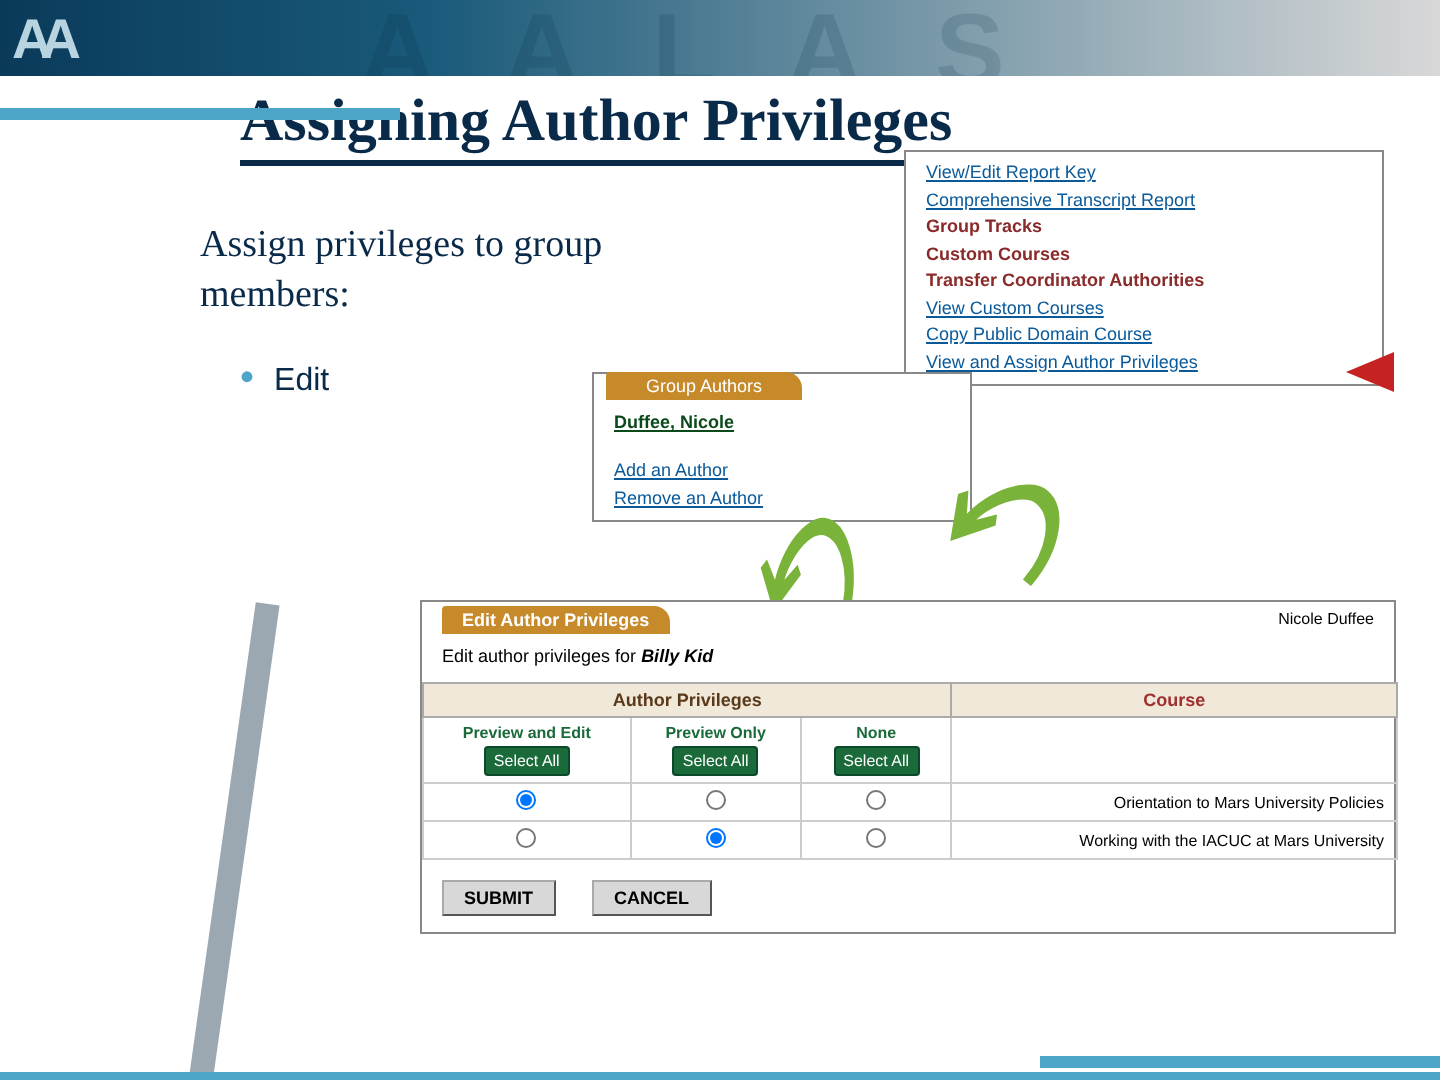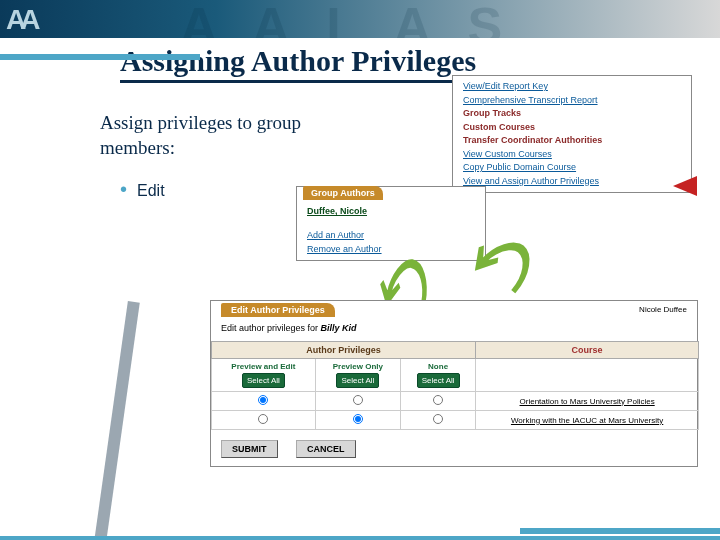--- a/index.html
+++ b/index.html
@@ -19,39 +19,39 @@
   .bullets li::before { content: "•"; color: #4da6c7; font-size: 20px; margin-right: 10px; }
 
   .panel { position: absolute; background: #fff; border: 1px solid #888; font-size: 9px; }
 
   .panel-menu { right: 28px; top: 75px; width: 240px; padding: 4px 10px; line-height: 1.5; }
   .panel-menu .red { color: #8b2a2a; font-weight: bold; font-size: 9px; }
   .panel-menu a { color: #0a5a9a; text-decoration: underline; display: block; }
   .arrow-red { position: absolute; right: -6px; top: 100px; width: 0; height: 0; border-top: 10px solid transparent; border-bottom: 10px solid transparent; border-right: 24px solid #c52222; }
 
   .panel-authors { left: 296px; top: 186px; width: 190px; font-size: 9px; }
-  .tab-ga { display: inline-block; background: #c68a2a; color: #fff; padding: 2px 8px; border-radius: 2px 8px 0 0; font-size: 9px; font-weight: bold; margin: -1px 0 0 6px; }
+  .tab-ga { display: inline-block; background: #c68a2a; color: #fff; padding: 2px 20px; border-radius: 2px 8px 0 0; font-size: 9px; font-weight: normal; margin: -1px 0 0 6px; }
   .panel-authors .body { padding: 6px 10px; }
   .panel-authors .name { color: #0a4a1a; font-weight: bold; text-decoration: underline; }
   .panel-authors a { color: #0a5a9a; text-decoration: underline; display: block; margin-top: 4px; }
 
   .curve { position: absolute; font-size: 90px; color: #7ab33a; font-weight: bold; transform-origin: center; }
   .curve.c1 { left: 380px; top: 230px; transform: rotate(100deg) scaleY(0.5); }
   .curve.c2 { left: 480px; top: 210px; transform: rotate(130deg) scaleY(0.6); }
 
   .panel-priv { left: 210px; top: 300px; width: 488px; font-size: 9px; }
   .panel-priv .tab-ep { display: inline-block; background: #c68a2a; color: #fff; padding: 2px 10px; border-radius: 2px 8px 0 0; font-size: 9px; font-weight: bold; margin: 2px 0 4px 10px; }
   .panel-priv .user { float: right; margin: 4px 10px 0 0; font-size: 8px; }
   .panel-priv .subt { clear: both; margin: 2px 10px 8px; font-size: 9px; }
   .panel-priv .subt i { font-style: italic; font-weight: bold; }
   .ptable { width: 488px; margin: 0 auto; border: 1px solid #aaa; border-collapse: collapse; font-size: 8px; }
   .ptable th { background: #f0e8d8; color: #5a3a1a; font-size: 9px; padding: 3px; border: 1px solid #aaa; }
   .ptable th.cr { color: #a03030; }
   .ptable td { border: 1px solid #ccc; padding: 3px 6px; text-align: center; vertical-align: middle; }
-  .ptable td.course { text-align: center; font-size: 8px; text-decoration: underline; }
+  .ptable td.course { text-align: right; font-size: 8px; }
   .sel { background: #1a6a3a; color: #fff; font-size: 8px; padding: 2px 4px; border: 1px solid #0a4a2a; border-radius: 2px; display: inline-block; cursor: pointer; }
   .hdr-col { font-size: 8px; font-weight: bold; color: #1a6a3a; display: block; margin-bottom: 2px; }
   .btn { background: #d8d8d8; border: 1px outset #aaa; font-size: 9px; font-weight: bold; padding: 3px 10px; margin: 10px 6px 8px 10px; cursor: pointer; }
   .radio { width: 10px; height: 10px; }
 </style>
 </head>
 <body>
 
 <div class="banner">
   <span class="banner-logo">AA</span>

